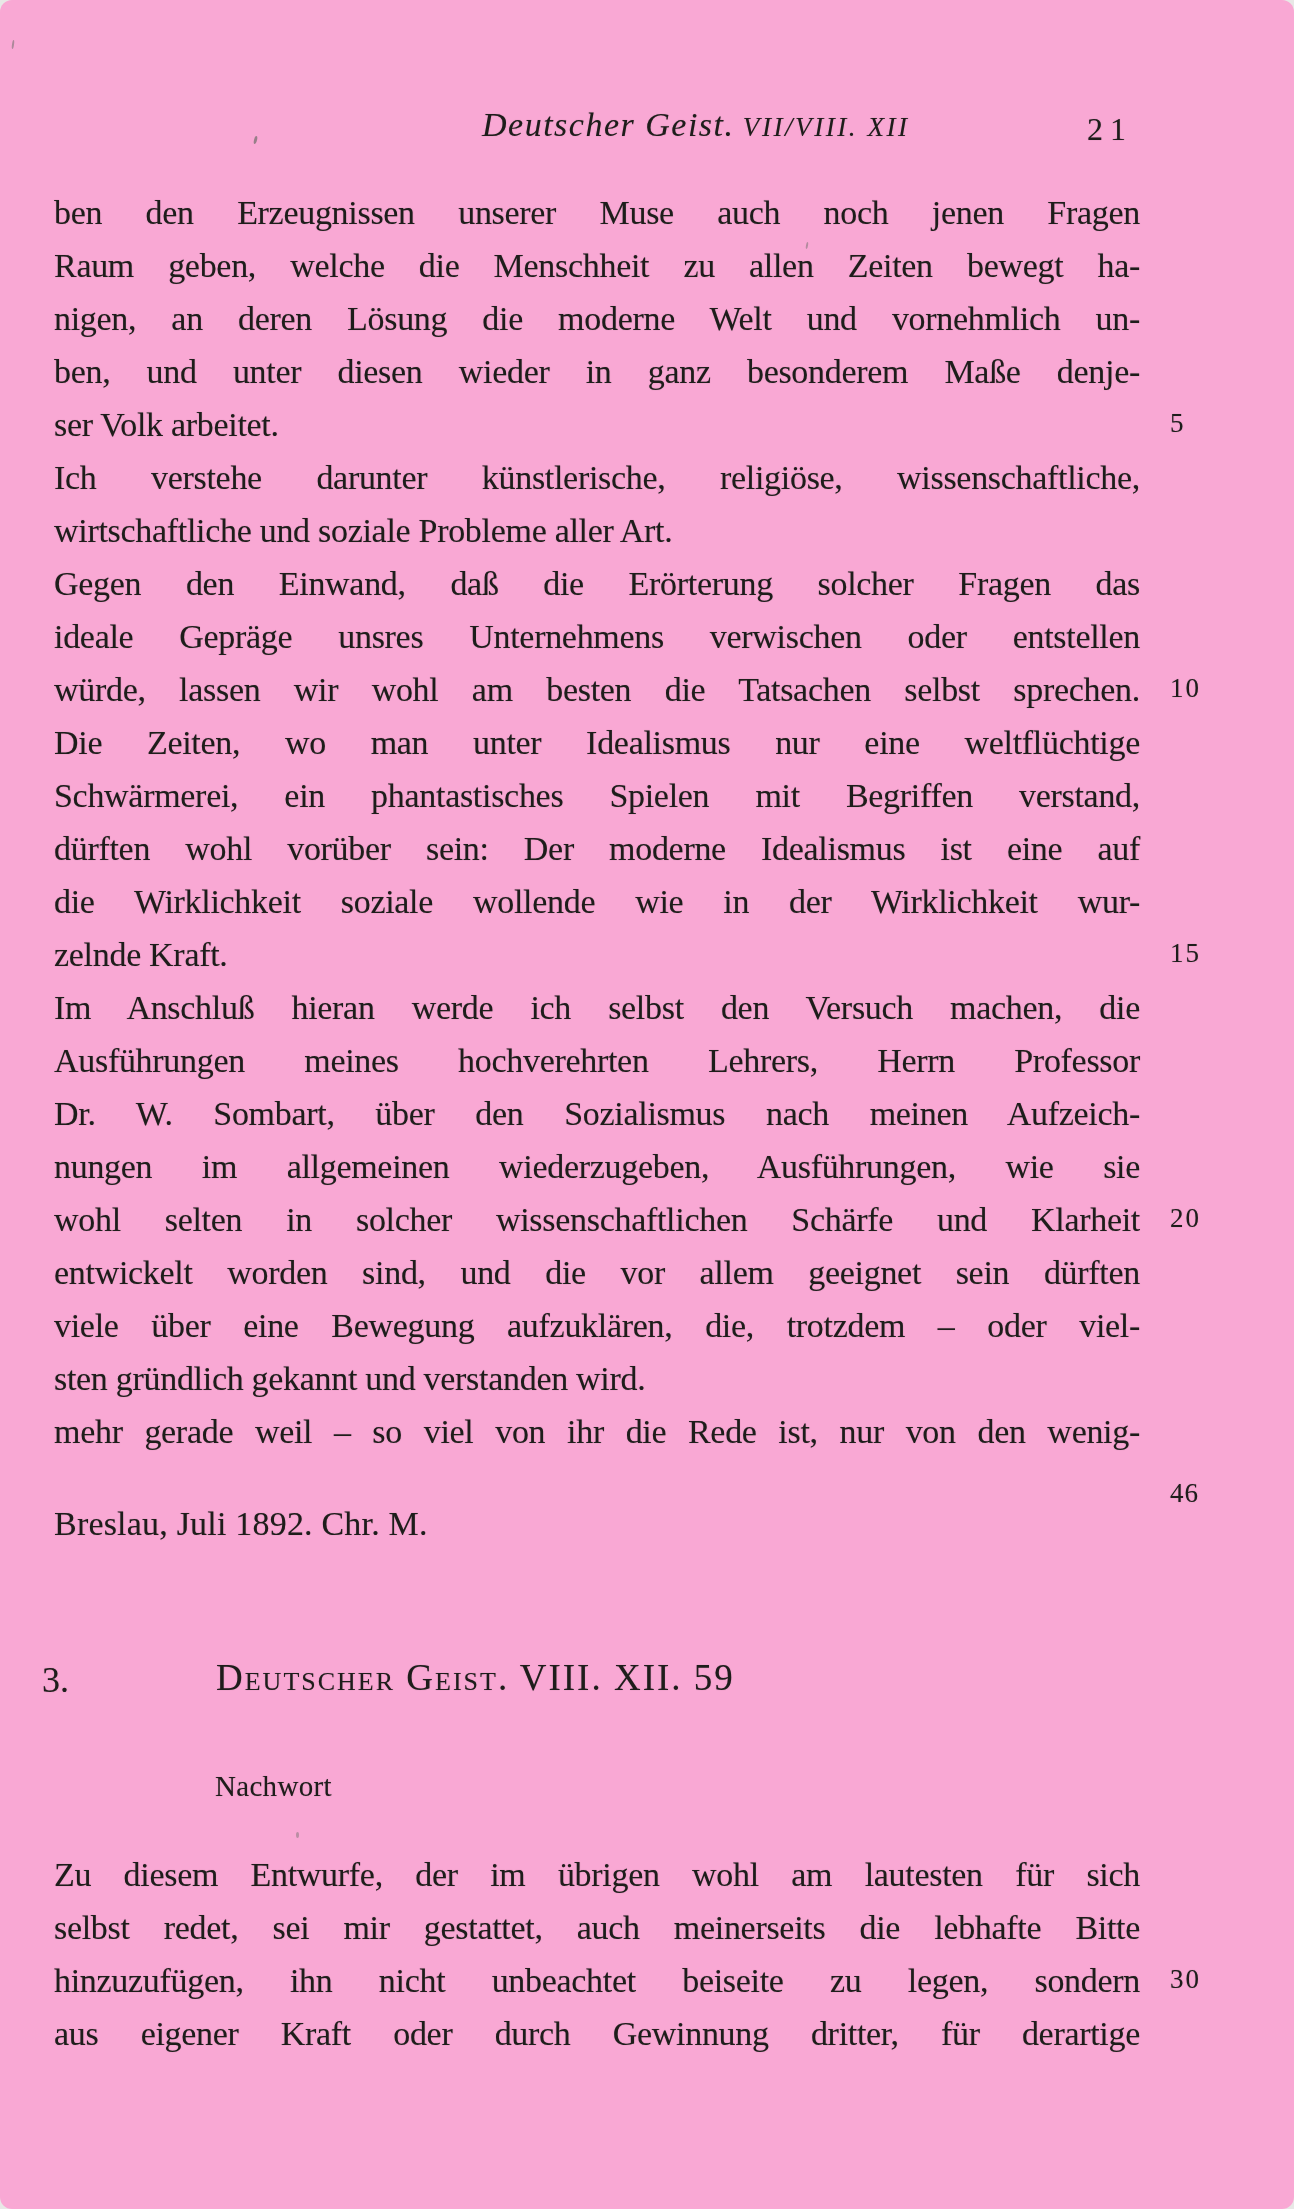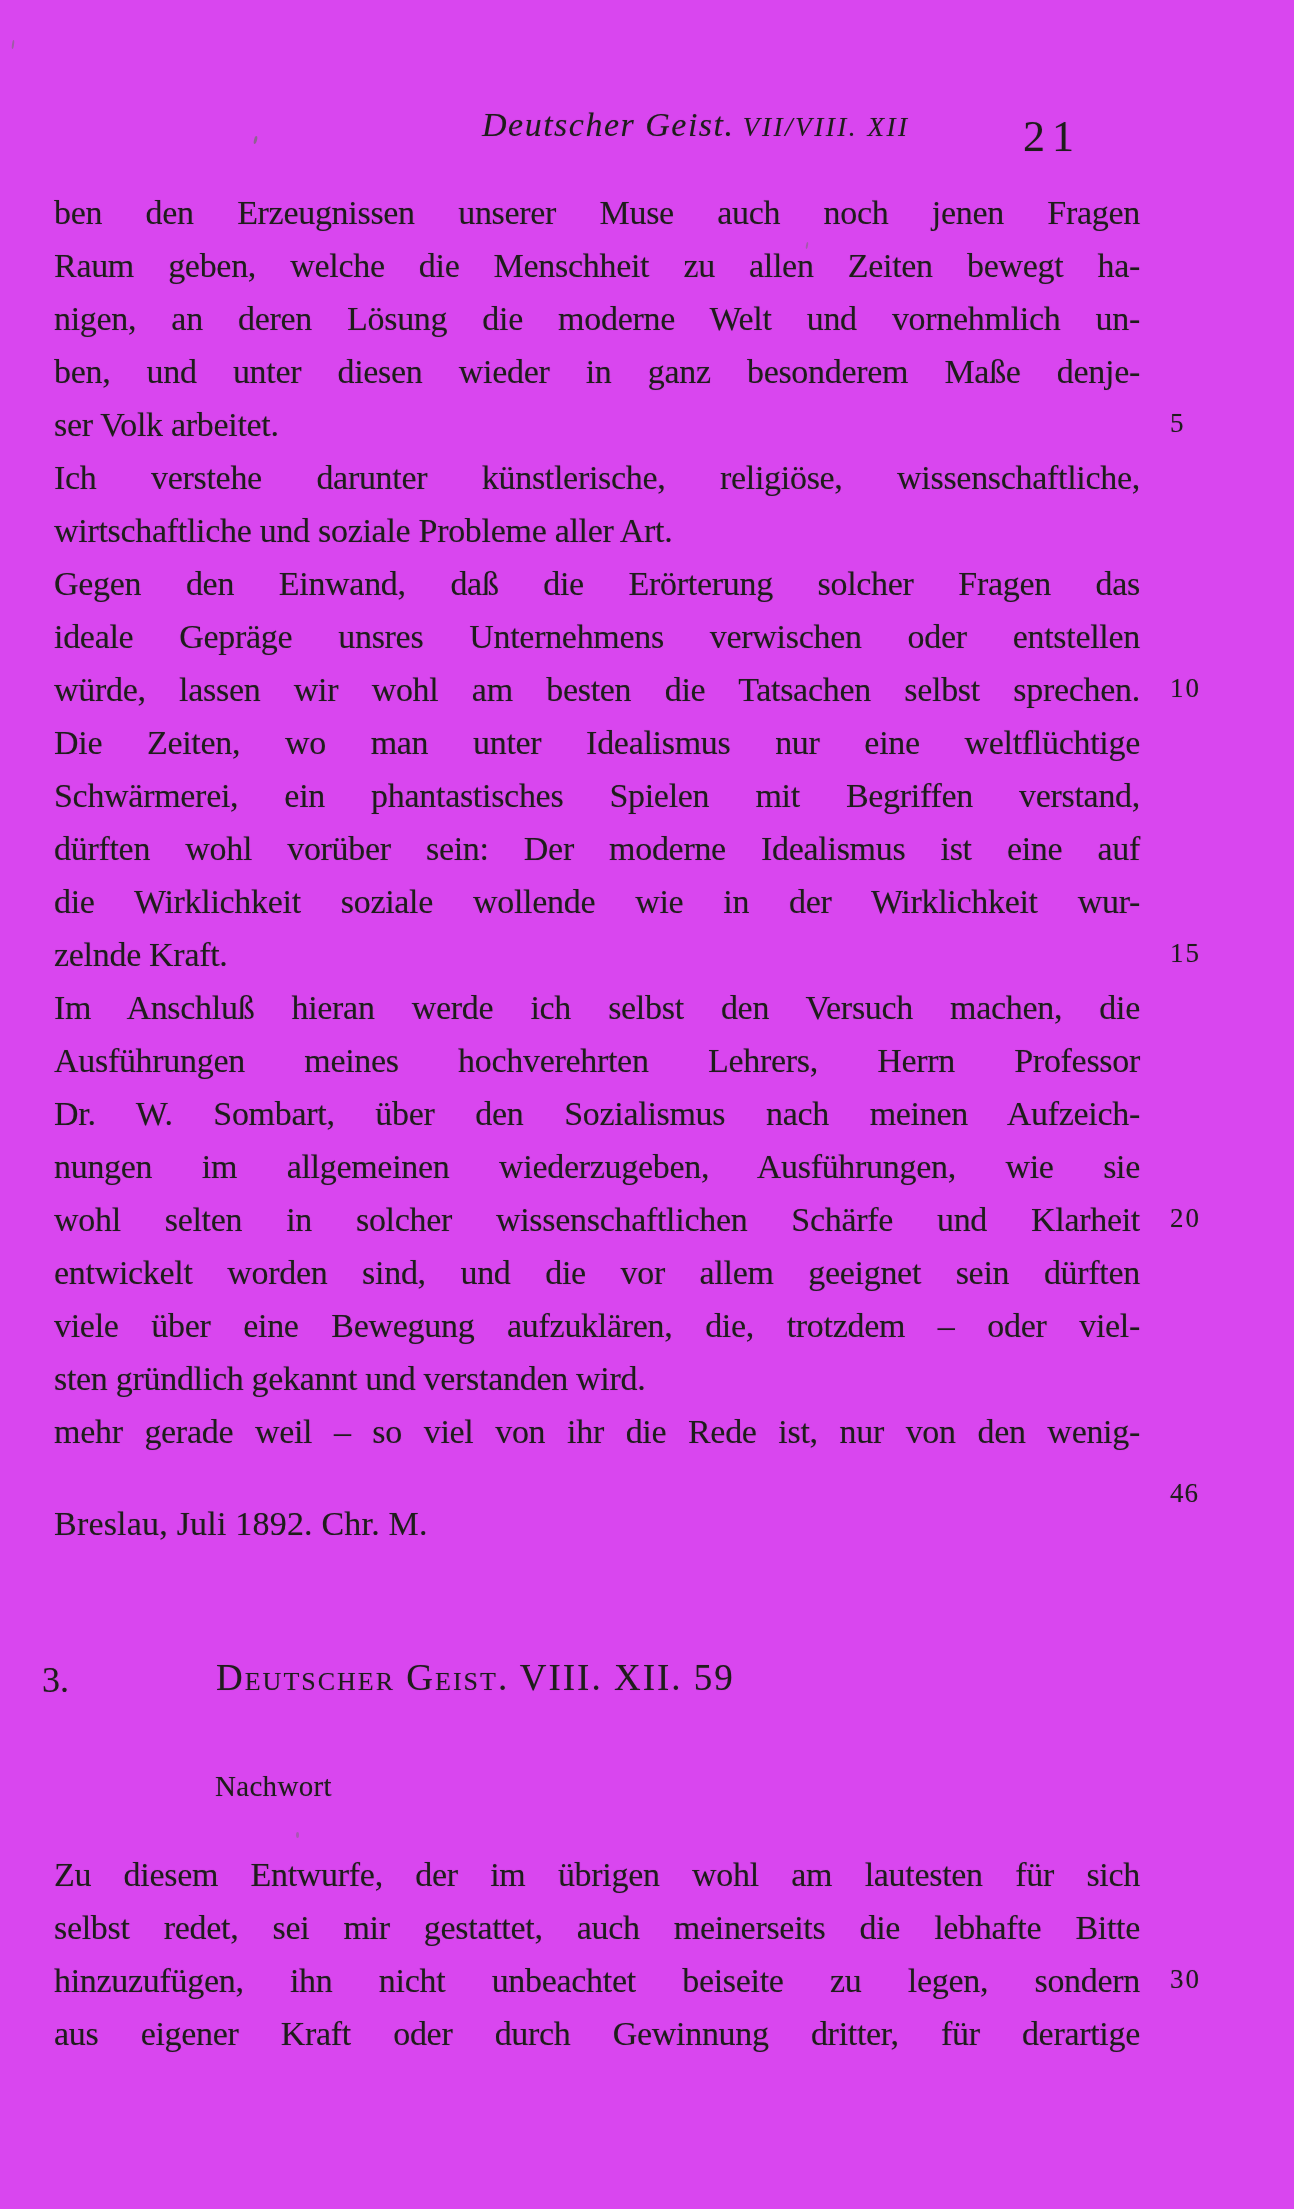--- a/index.html
+++ b/index.html
@@ -1,31 +1,32 @@
 <!DOCTYPE html>
 <html><head>
 <meta charset="utf-8">
 <style>
   html, body { margin: 0; padding: 0; background: #e8e8e6; }
   .page {
     position: relative;
     width: 1294px;
     height: 2209px;
-    background: #d946ef;
+    background: #f9a8d4;
     overflow: hidden;
     font-family: "Liberation Serif", "DejaVu Serif", serif;
     color: #1e1d1b;
     text-shadow: 0 0 1px rgba(40,38,35,0.35);
+    border-radius: 12px;
   }
 
   
   .running-header { position: absolute; top: 106px; left: 0; width: 100%; height: 53px; }
   .rh-title { position: absolute; left: 482px; top: 0; font-size: 34px; font-style: italic; letter-spacing: 1.5px; white-space: nowrap; }
   .rh-num { font-size: 0.8em; letter-spacing: 2.5px; }
-  .page-number { position: absolute; left: 1023px; top: 5px; font-size: 44px; letter-spacing: 7px; }
+  .page-number { position: absolute; left: 1087px; top: 5px; font-size: 32px; letter-spacing: 7px; }
 
   
   .textblock { position: absolute; left: 54px; width: 1086px; }
   .body-text { top: 186px; }
   .nachwort-text { top: 1848px; }
 
   .line {
     position: relative;
     height: 53px;
     line-height: 53px;

